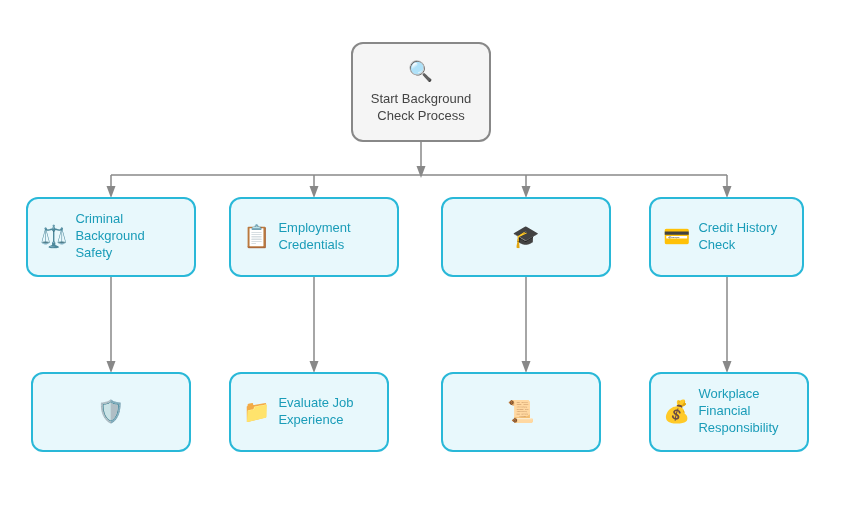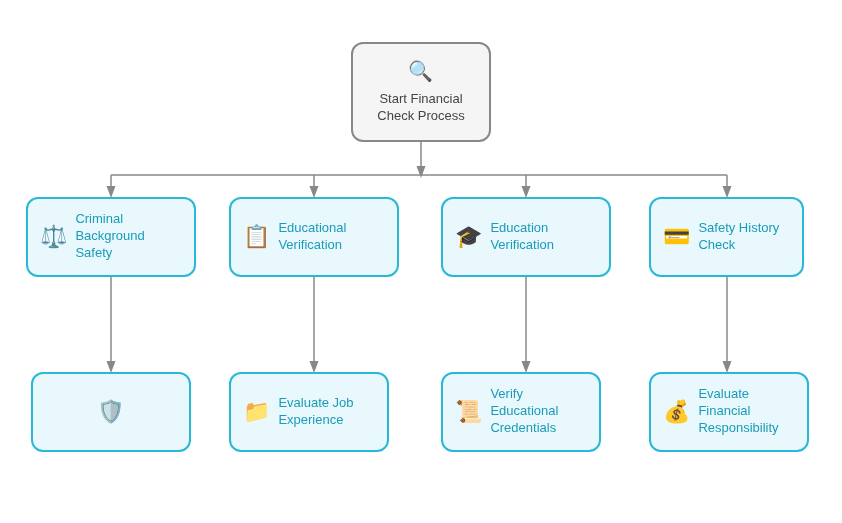--- a/index.html
+++ b/index.html
@@ -126,49 +126,47 @@
 
     <line x1="303" y1="265" x2="303" y2="358" marker-end="url(#arrow)"></line>
 
     <line x1="515" y1="265" x2="515" y2="358" marker-end="url(#arrow)"></line>
 
     <line x1="716" y1="265" x2="716" y2="358" marker-end="url(#arrow)"></line>
   </svg>
 
   <div class="node node-root">
     <span class="node-icon">🔍</span>
-    <span class="node-label">Start Financial Check Process</span>
+    <span class="node-label">Start Background Check Process</span>
   </div>
 
   <div class="node node-mid node-criminal">
     <span class="node-icon">⚖️</span>
     <span class="node-label">Criminal Background Safety</span>
   </div>
   <div class="node node-mid node-employment">
     <span class="node-icon">📋</span>
-    <span class="node-label">Educational Verification</span>
+    <span class="node-label">Employment Credentials</span>
   </div>
   <div class="node node-mid node-education">
     <span class="node-icon">🎓</span>
-    <span class="node-label">Education Verification</span>
   </div>
   <div class="node node-mid node-credit">
     <span class="node-icon">💳</span>
-    <span class="node-label">Safety History Check</span>
+    <span class="node-label">Credit History Check</span>
   </div>
 
   <div class="node node-bottom node-assess">
     <span class="node-icon">🛡️</span>
   </div>
   <div class="node node-bottom node-confirm">
     <span class="node-icon">📁</span>
     <span class="node-label">Evaluate Job Experience</span>
   </div>
   <div class="node node-bottom node-verify">
     <span class="node-icon">📜</span>
-    <span class="node-label">Verify Educational Credentials</span>
   </div>
   <div class="node node-bottom node-evaluate">
     <span class="node-icon">💰</span>
-    <span class="node-label">Evaluate Financial Responsibility</span>
+    <span class="node-label">Workplace Financial Responsibility</span>
   </div>
 
 </div>
 
 </body></html>

